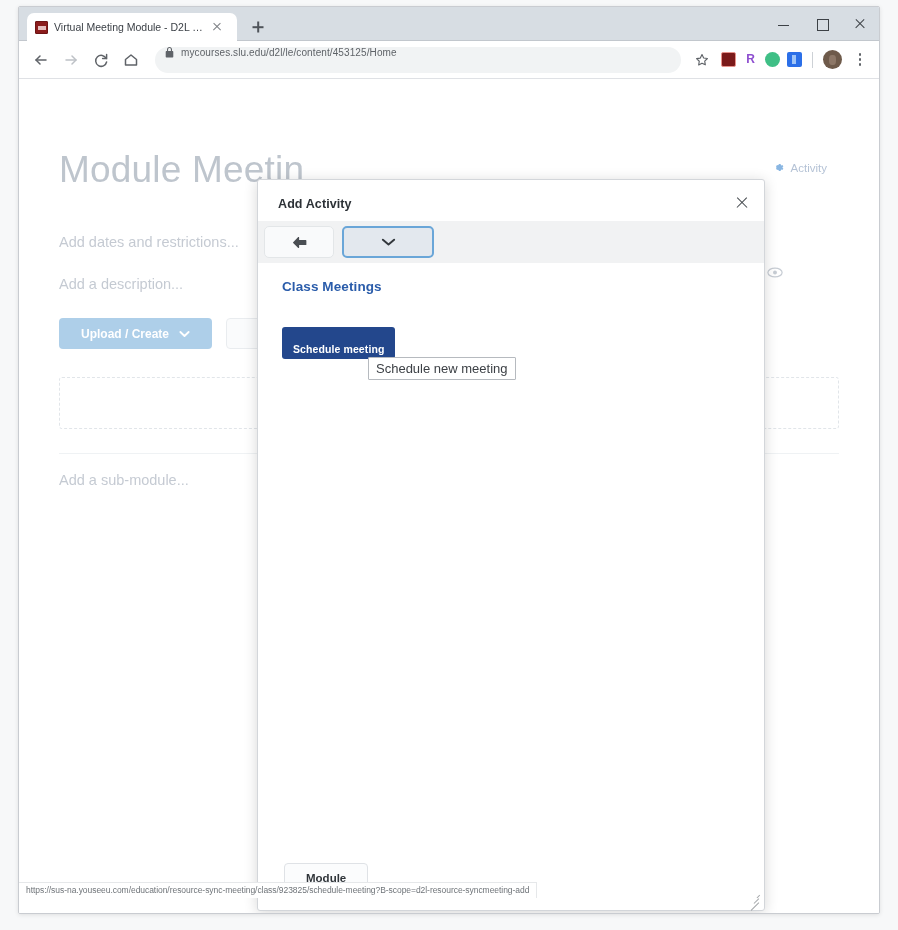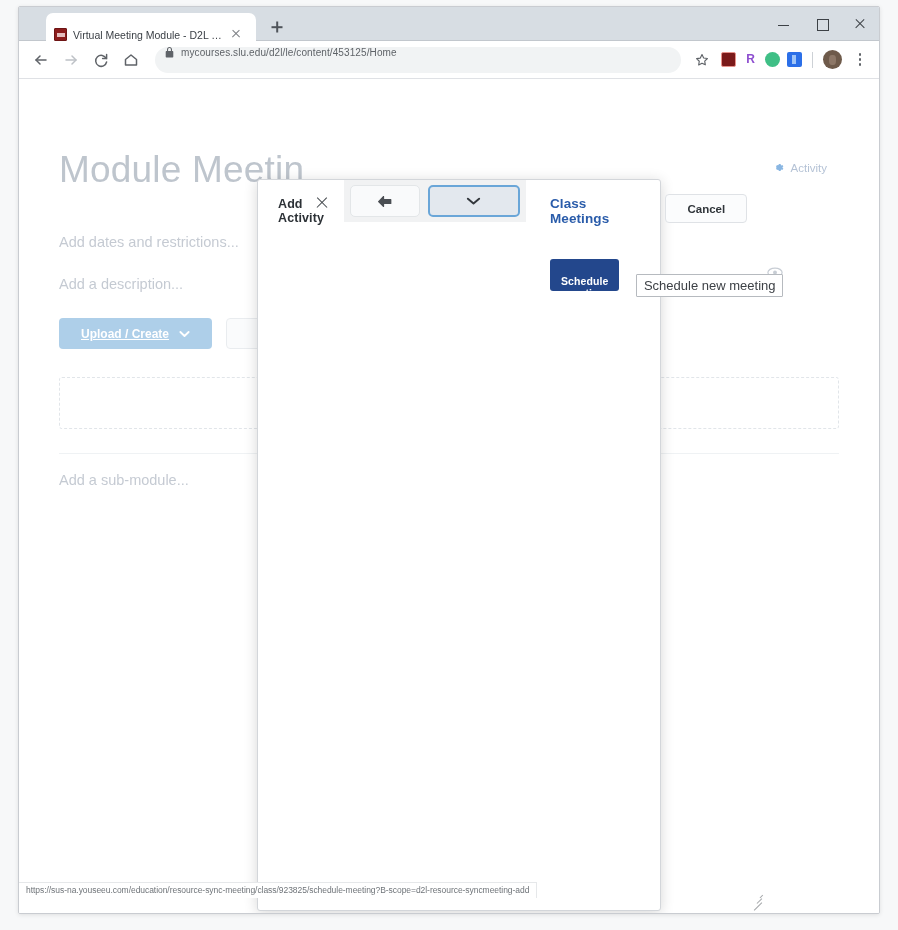--- a/index.html
+++ b/index.html
@@ -36,27 +36,26 @@
     height: 34px;
     background: #d7dde3;
     border-bottom: 1px solid #c2c7cd;
   }
   .tab-strip {
     position: absolute; left: 8px; top: 6px;
     display: flex; align-items: flex-end; gap: 2px;
   }
   .tab {
     position: relative;
-    display: flex; align-items: flex-end; gap: 6px;
+    display: flex; align-items: center; gap: 6px;
     height: 28px;
     padding: 0 8px 0 8px;
     min-width: 210px;
     background: #ffffff;
     border-radius: 7px 7px 0 0;
-    margin-left: 19px;
   }
   .tab-favicon {
     width: 13px; height: 13px;
     background: #8b1c1c;
     border: 1px solid #6d1414;
     border-radius: 1px;
     flex: none;
     position: relative;
   }
   .tab-favicon::after {
@@ -287,21 +286,21 @@
     margin-top: 26px;
     display: flex; gap: 14px; align-items: center;
   }
   .d2l-btn-primary {
     background: #a8cbe8;
     color: #ffffff;
     border-radius: 4px;
     height: 31px;
     padding: 0 22px;
     display: flex; align-items: center; gap: 10px;
-    font-size: 12px; font-weight: 600; text-decoration: underline;
+    font-size: 12px; font-weight: 600;
   }
   .d2l-btn-ghost {
     background: #fafbfc;
     border: 1px solid #e8ebee;
     border-radius: 4px;
     height: 31px;
     width: 180px;
   }
   .d2l-dropzone {
     margin-top: 28px;
@@ -317,26 +316,26 @@
     border-top: 1px solid #eef1f4;
     padding-top: 18px;
     font-size: 14.5px;
     color: #c0c6cf;
   }
 
   
   .modal {
     position: absolute;
     left: 238px; top: 100px;
-    width: 404px; height: 732px;
+    width: 508px; height: 732px;
     background: #ffffff;
     border: 1px solid #d3d6da;
     border-radius: 3px;
     box-shadow: 0 2px 14px rgba(0,0,0,0.16);
-    display: flex; 
+    display: flex; flex-direction: column;
   }
   .modal-head {
     position: relative;
     padding: 17px 20px 10px 20px;
   }
   .modal-title {
     font-size: 12.5px;
     font-weight: bold;
     color: #2c3136;
     letter-spacing: .1px;
@@ -618,21 +617,21 @@
         <div class="modal-body">
           <div class="section-title">Class Meetings</div>
 
 
           <button class="schedule-btn">Schedule meeting</button>
 
           <div class="tooltip">Schedule new meeting</div>
         </div>
 
         <div class="modal-foot">
-          <button class="cancel-btn">Cancel</button>
+          <button class="cancel-btn">Module</button>
           <div class="resize-grip">
             <span></span>
               <span></span>
               <span></span>
           </div>
         </div>
       </div>
 
       <div class="status-bar">https://sus-na.youseeu.com/education/resource-sync-meeting/class/923825/schedule-meeting?B-scope=d2l-resource-syncmeeting-add</div>
 

